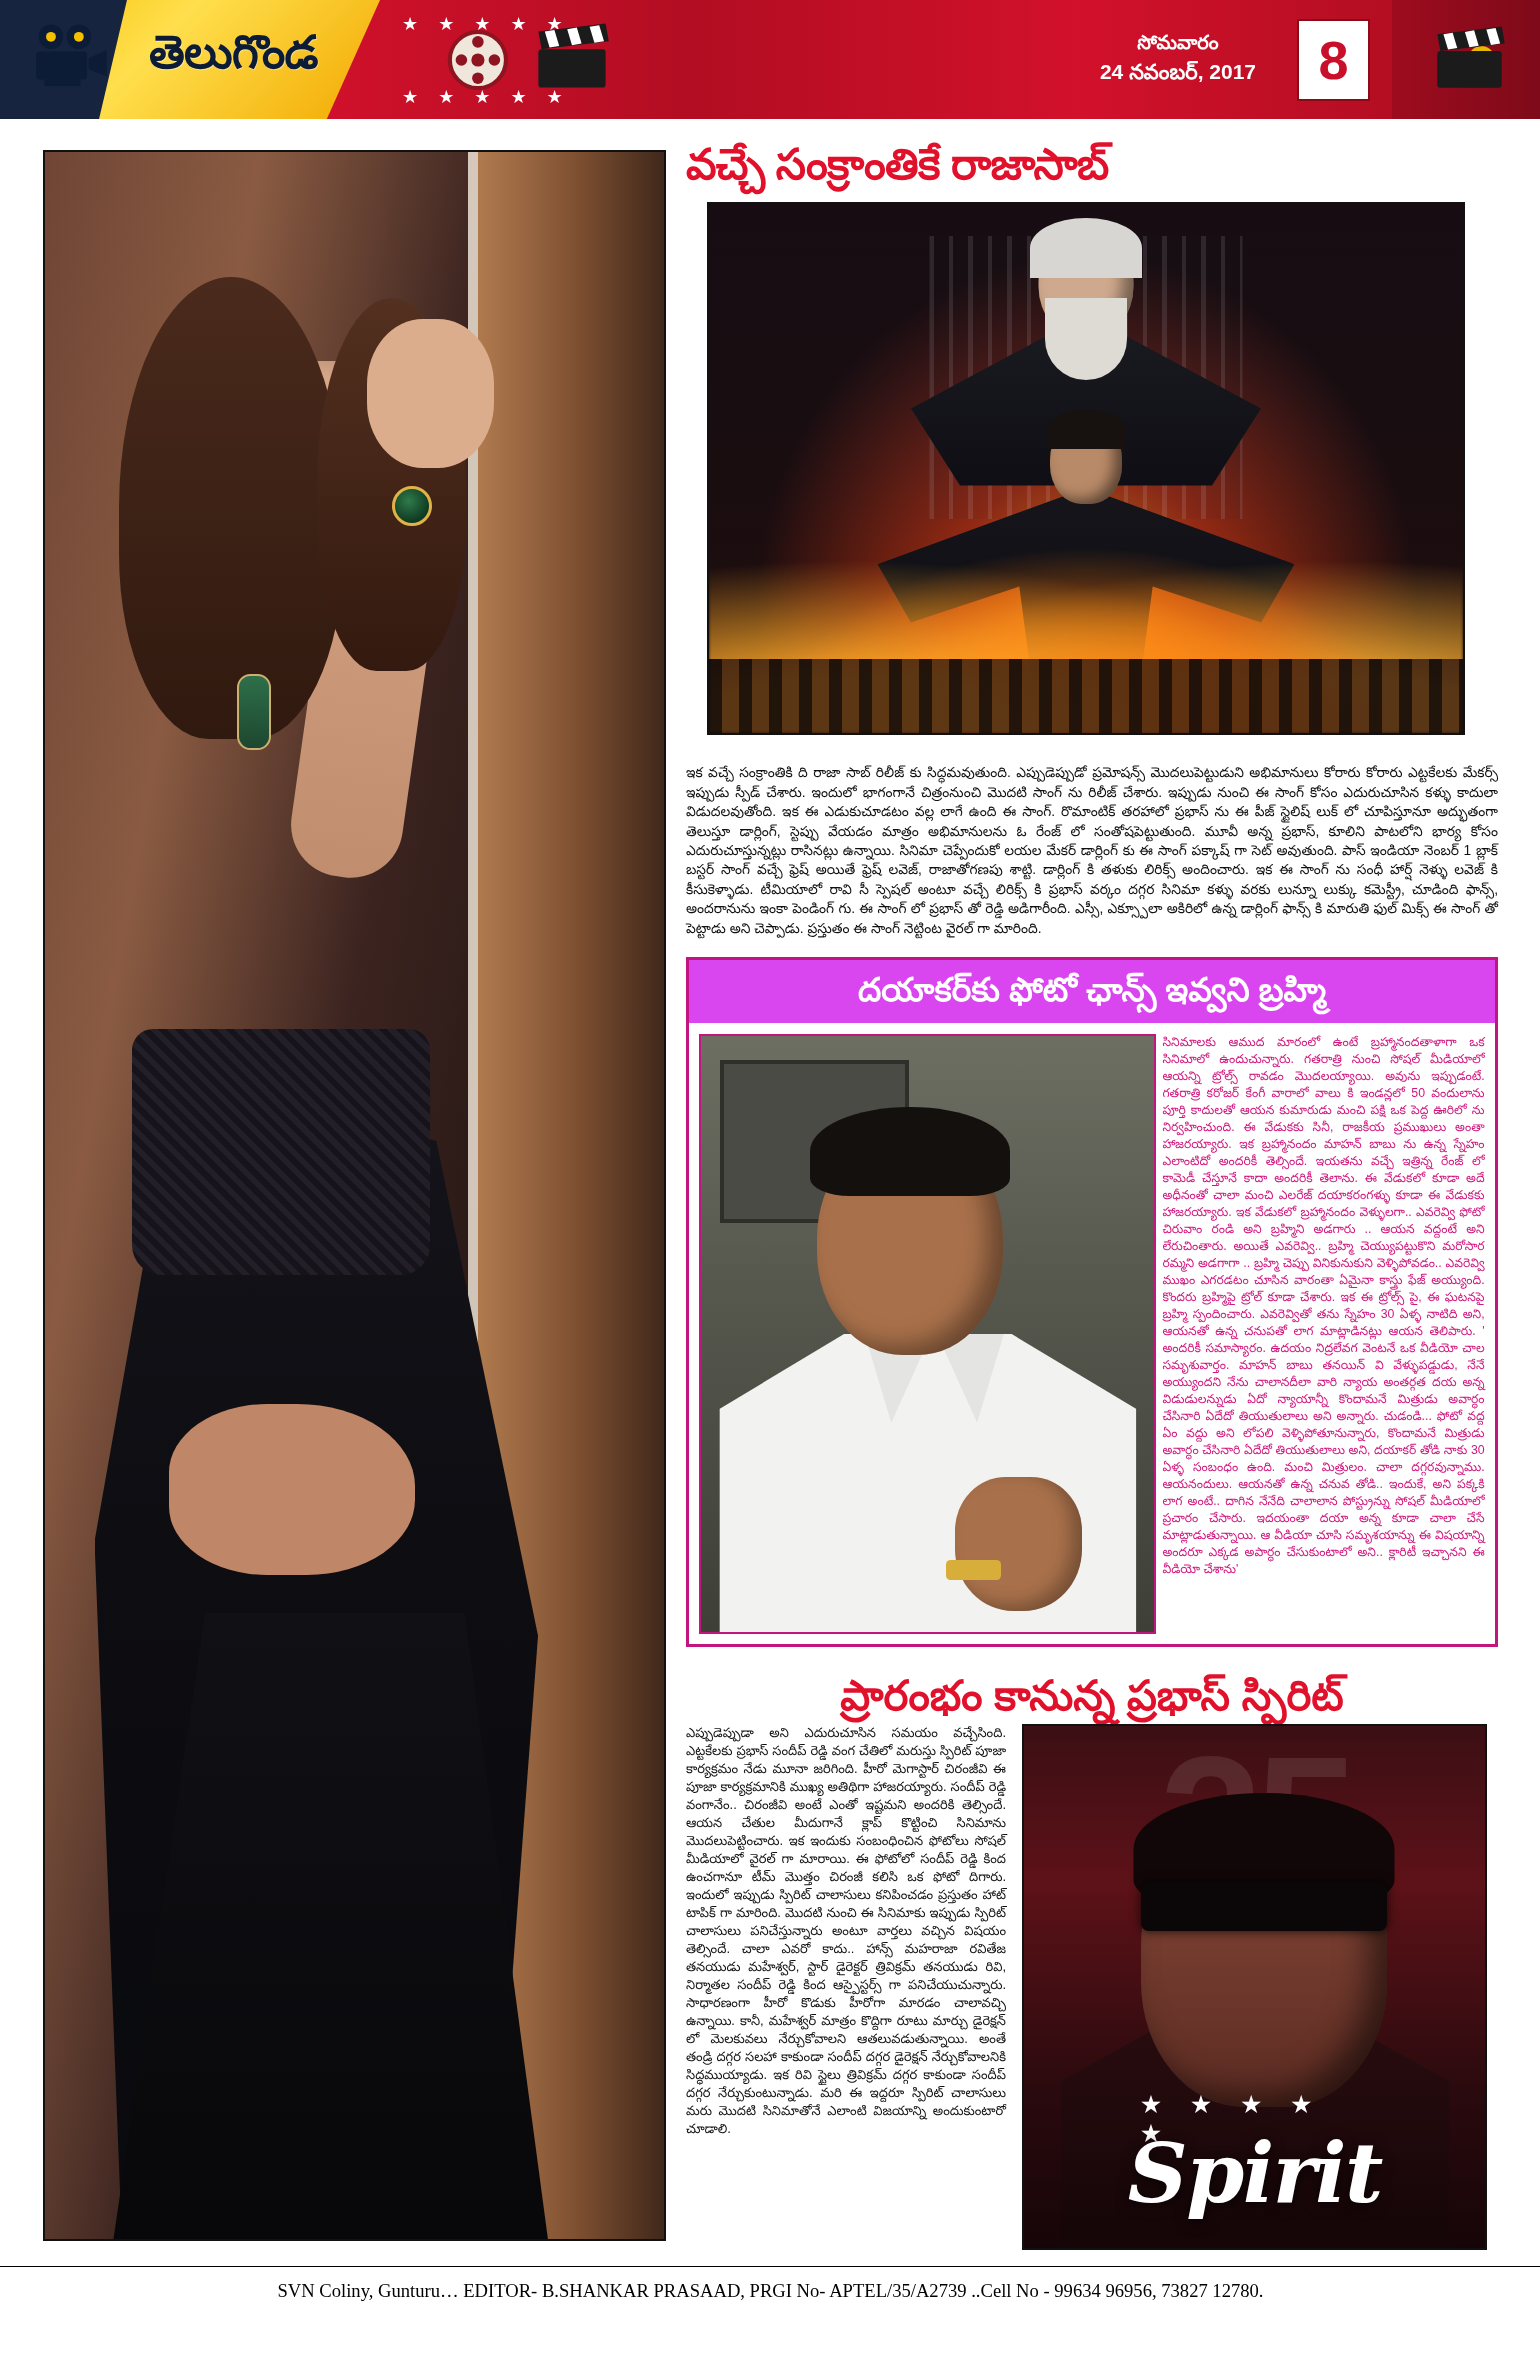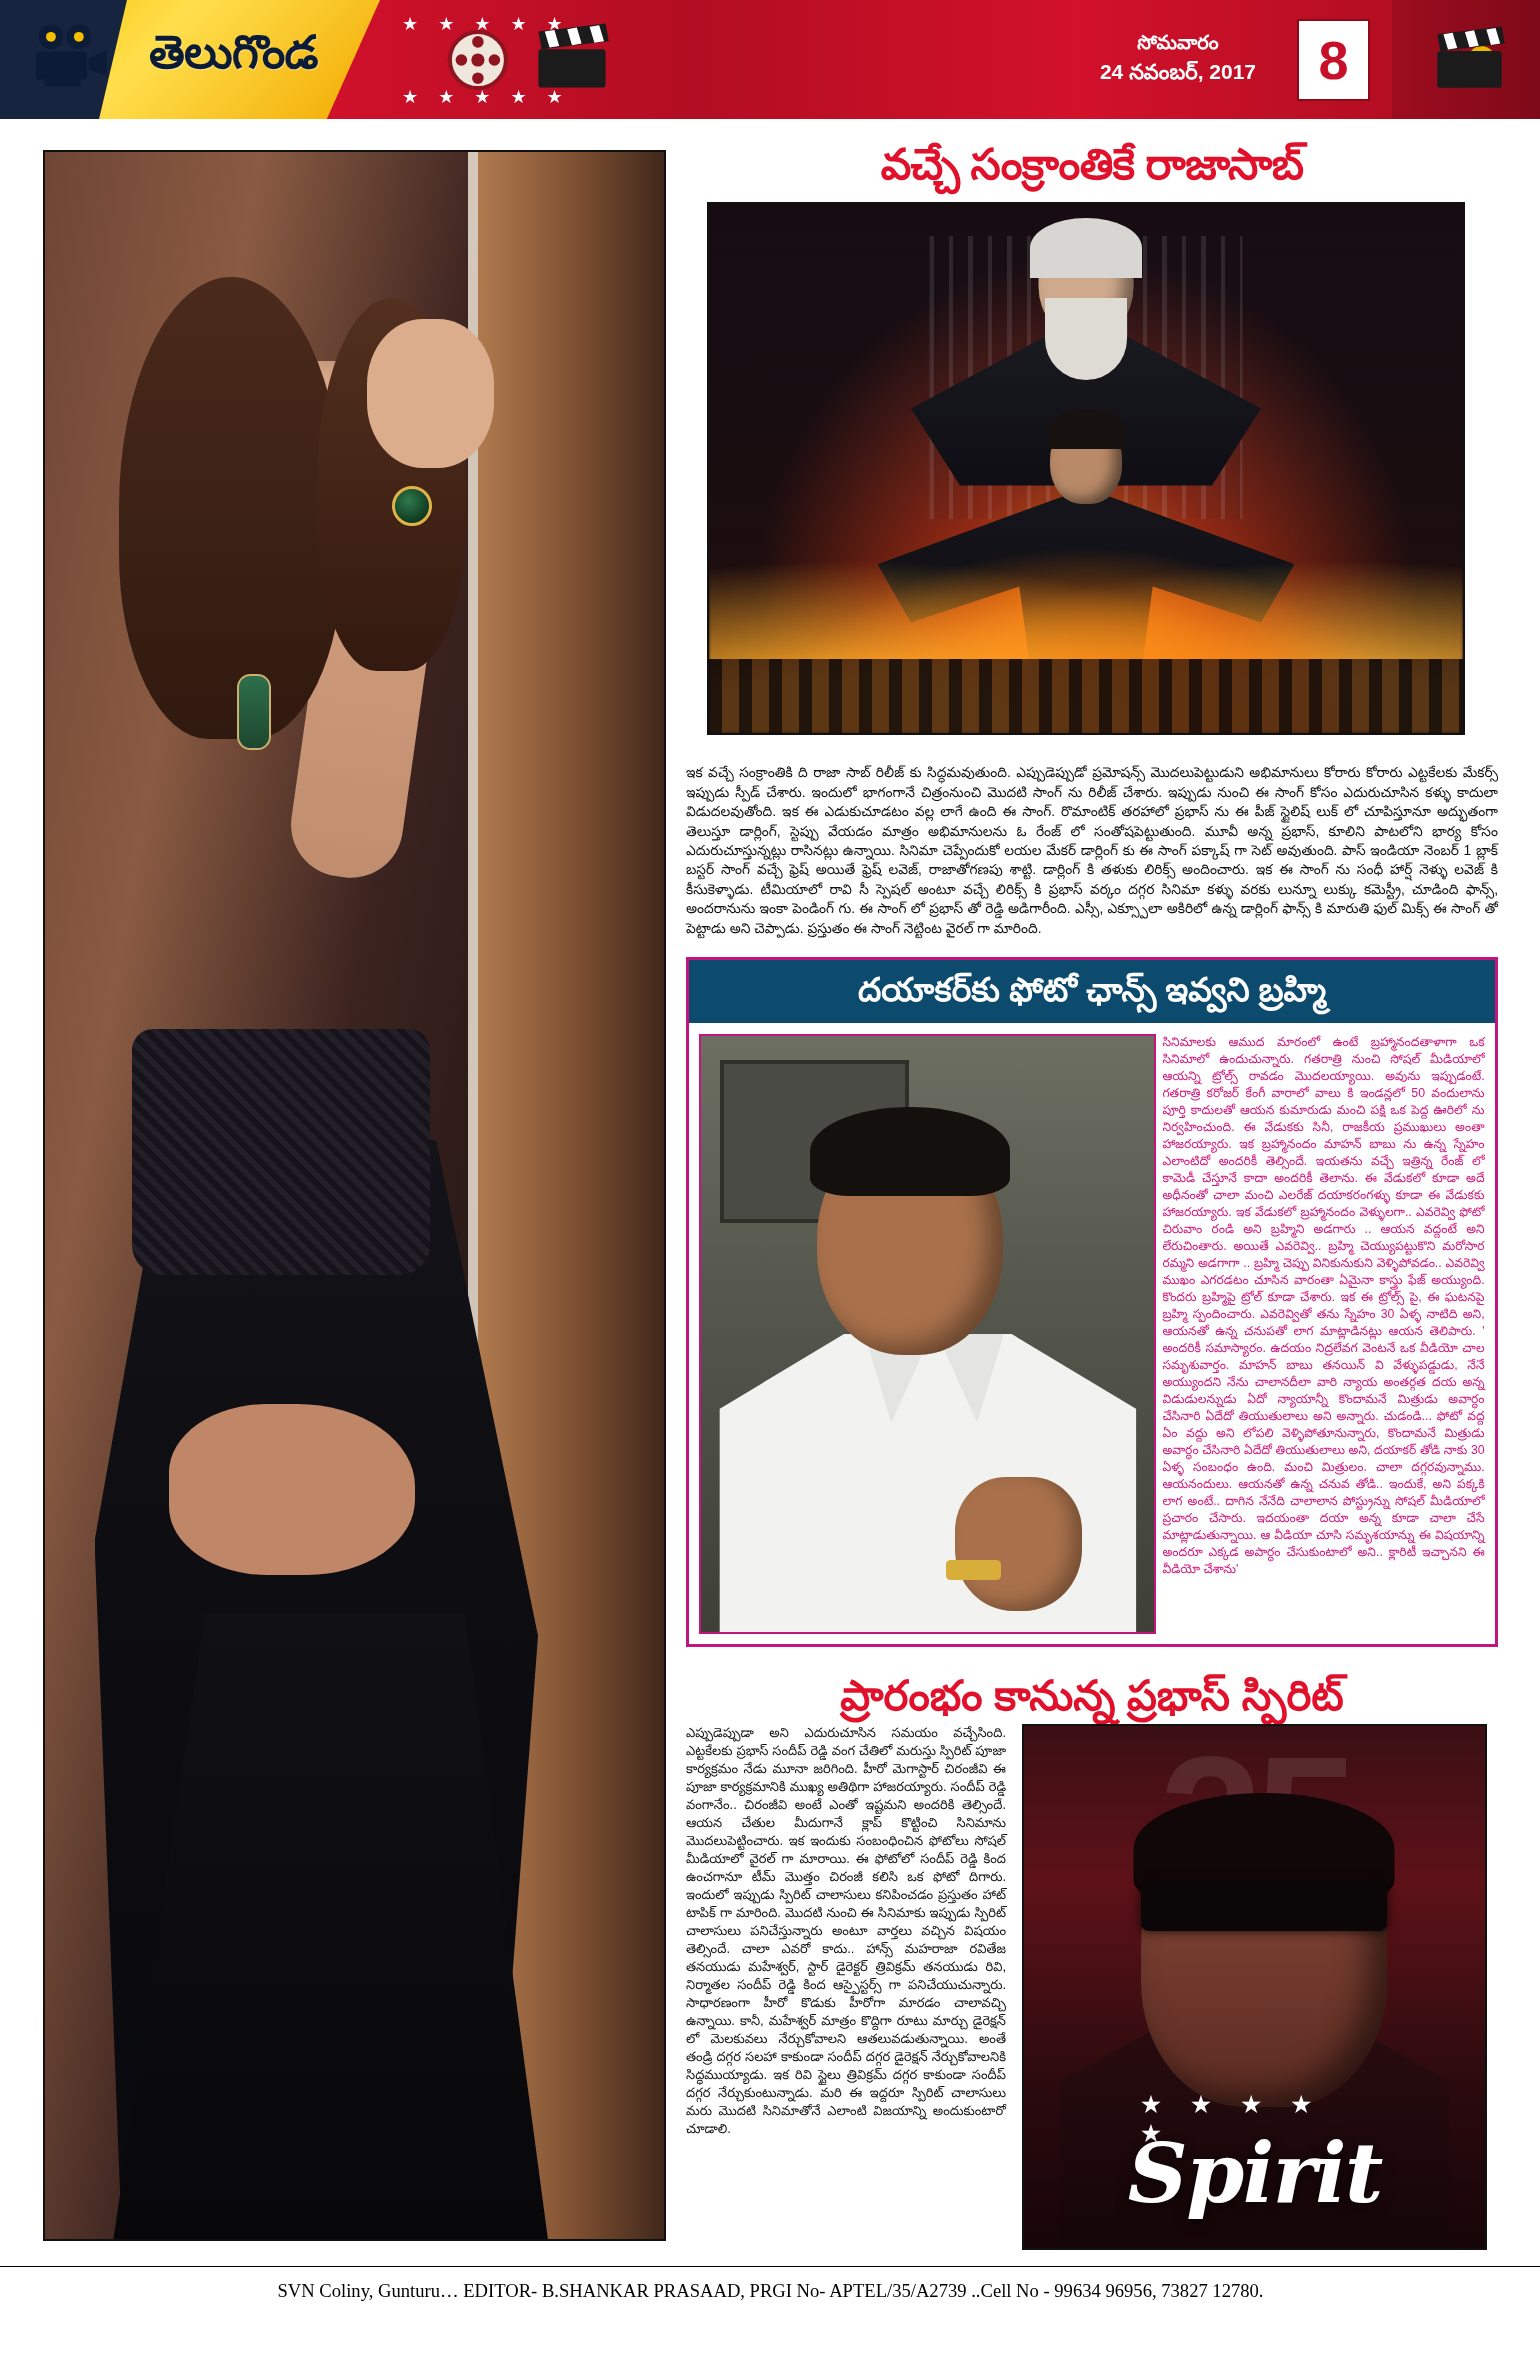--- a/index.html
+++ b/index.html
@@ -148,21 +148,21 @@
   .right-col {
     position: absolute;
     left: 686px; top: 18px;
     width: 812px;
   }
 
   .headline-red {
     font-size: 43px;
     font-weight: bold;
     color: #e1102b;
-    text-align: center;
+    text-align: left;
     letter-spacing: -0.7px;
     line-height: 55px;
     white-space: nowrap;
   }
 
   .poster-raja {
     margin: 10.4px 0 0 21px;
     width: 754px; height: 529px;
     border: 2.2px solid #111;
     overflow: hidden;
@@ -180,21 +180,21 @@
   }
 
   
   .brahmi-box {
     margin-top: 19.4px;
     border: 3px solid #c2157e;
     position: relative;
     background: #fff;
   }
   .brahmi-head {
-    background: #0c4a6e;
+    background: #d946ef;
     color: #fff;
     font-size: 33px;
     font-weight: bold;
     text-align: center;
     padding: 9px 0 12px 0;
     line-height: 42px;
     white-space: nowrap;
   }
   .brahmi-inner {
     display: flex;

